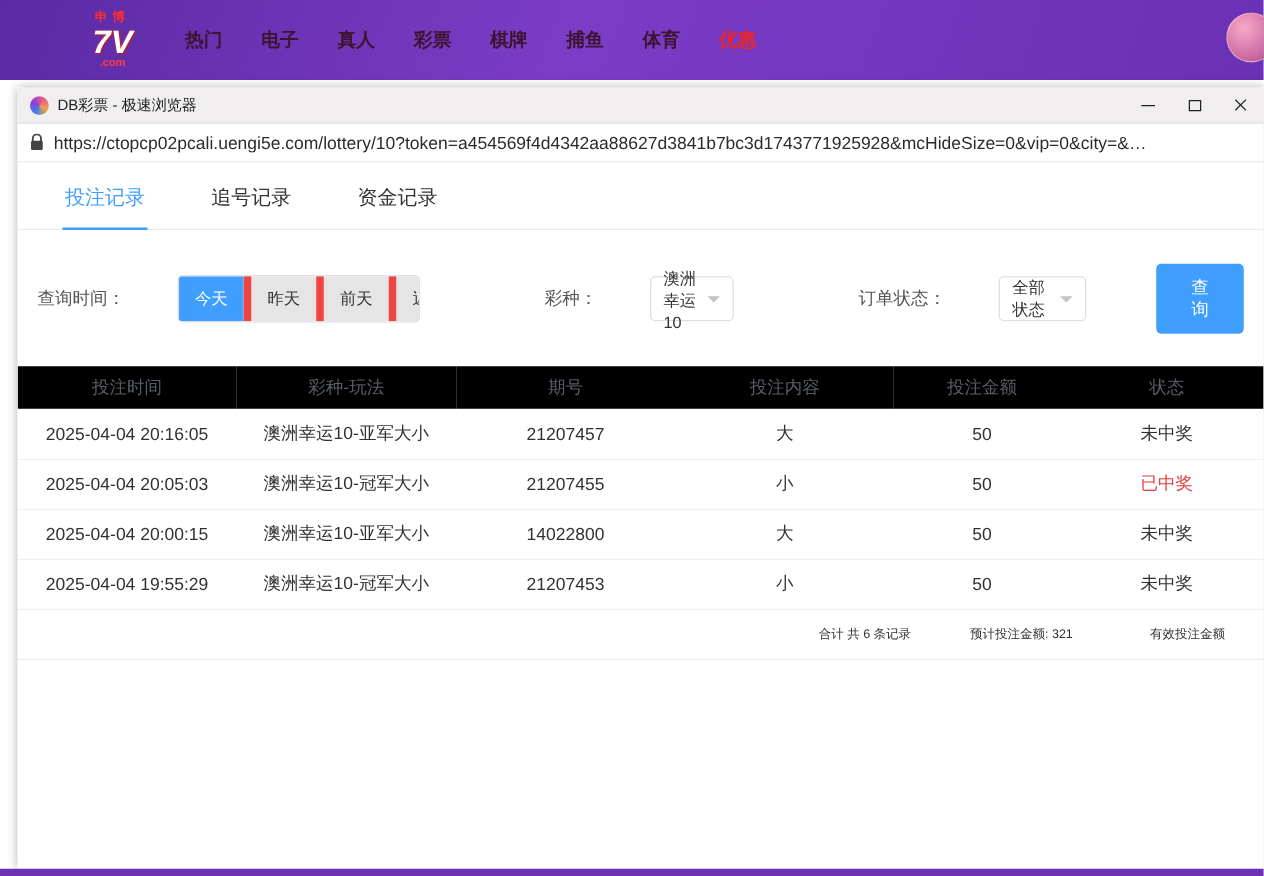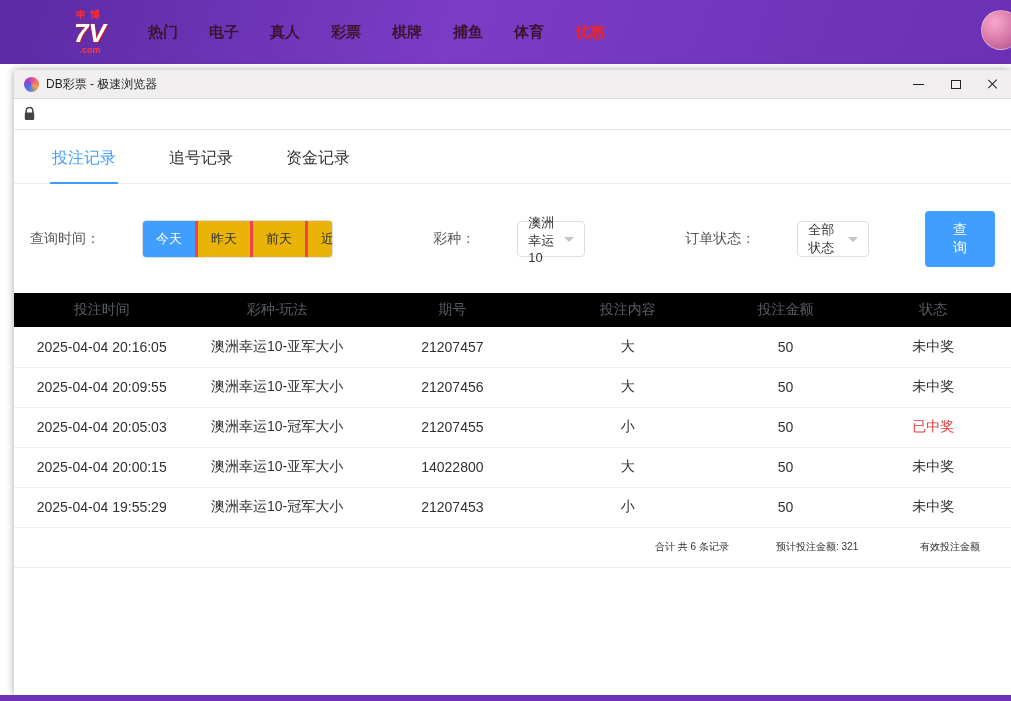--- a/index.html
+++ b/index.html
@@ -55,21 +55,21 @@
   
   .page{ flex:1; background:#fff; overflow:hidden; }
   .tabs{ display:flex; gap:49px; padding:0 36px; border-bottom:1px solid #ececec; }
   .tab{ font-size:16px; color:#333; padding:18px 2px 14px; cursor:pointer; position:relative; }
   .tab.active{ color:#409eff; }
   .tab.active::after{ content:""; position:absolute; left:0; right:0; bottom:-1px; height:2px; background:#409eff; }
 
   .filters{ display:flex; align-items:center; padding:27px 16px 24px;gap:36px; }
   .f-label{ font-size:14px; color:#555; margin-right:6px; white-space:nowrap; }
   .seg{ display:flex; border:1px solid #dcdfe6; border-radius:4px; overflow:hidden; }
-  .seg-btn{ background:#eab308; border:none; border-left:3px solid #ef4444; padding:9px 13px;
+  .seg-btn{ background:#e5e5e5; border:none; border-left:6px solid #ef4444; padding:9px 13px;
     font-size:13px; color:#333; cursor:pointer; white-space:nowrap; font-family:inherit; }
   .seg-btn:first-child{ border-left:none; }
   .seg-btn.active{ background:#409eff; color:#fff; }
   .gap-lg{ width:28px; flex:none; }
   .select{ display:flex; align-items:center; justify-content:space-between;
     border:1px solid #dcdfe6; border-radius:4px; height:36px; padding:15px 10px;
     font-size:13px; color:#333; cursor:pointer; background:#fff; }
   .select.lottery{ width:102px; }
   .select.status{ width:108px; }
   .caret{ width:0; height:0; border:5px solid transparent; border-top-color:#c0c4cc; margin:5px 0 0 8px; }
@@ -130,20 +130,21 @@
     </div>
   </div>
 
   <div class="addressbar">
     <span class="lock">
       <svg width="11" height="14" viewBox="0 0 11 14">
           <path d="M2.2 6V3.8a3.3 3.3 0 0 1 6.6 0V6" fill="none" stroke="#444" stroke-width="1.5"></path>
           <rect x="0.8" y="5.6" width="9.4" height="7.4" rx="1.2" fill="#444"></rect>
         </svg>
     </span>
+    <span class="url">https://ctopcp02pcali.uengi5e.com/lottery/10?token=a454569f4d4342aa88627d3841b7bc3d1743771925928&amp;mcHideSize=0&amp;vip=0&amp;city=&amp;…</span>
   </div>
 
   <div class="page">
 
     <div class="tabs">
       <div class="tab active">投注记录</div>
       <div class="tab">追号记录</div>
       <div class="tab">资金记录</div>
     </div>
 
@@ -193,28 +194,20 @@
       <tbody>
         <tr>
           <td>2025-04-04 20:16:05</td>
           <td>澳洲幸运10-亚军大小</td>
           <td>21207457</td>
           <td>大</td>
           <td>50</td>
           <td class="status" data-won="false">未中奖</td>
         </tr>
         <tr>
-          <td>2025-04-04 20:09:55</td>
-          <td>澳洲幸运10-亚军大小</td>
-          <td>21207456</td>
-          <td>大</td>
-          <td>50</td>
-          <td class="status" data-won="false">未中奖</td>
-        </tr>
-        <tr>
           <td>2025-04-04 20:05:03</td>
           <td>澳洲幸运10-冠军大小</td>
           <td>21207455</td>
           <td>小</td>
           <td>50</td>
           <td class="status" data-won="true">已中奖</td>
         </tr>
         <tr>
           <td>2025-04-04 20:00:15</td>
           <td>澳洲幸运10-亚军大小</td>

